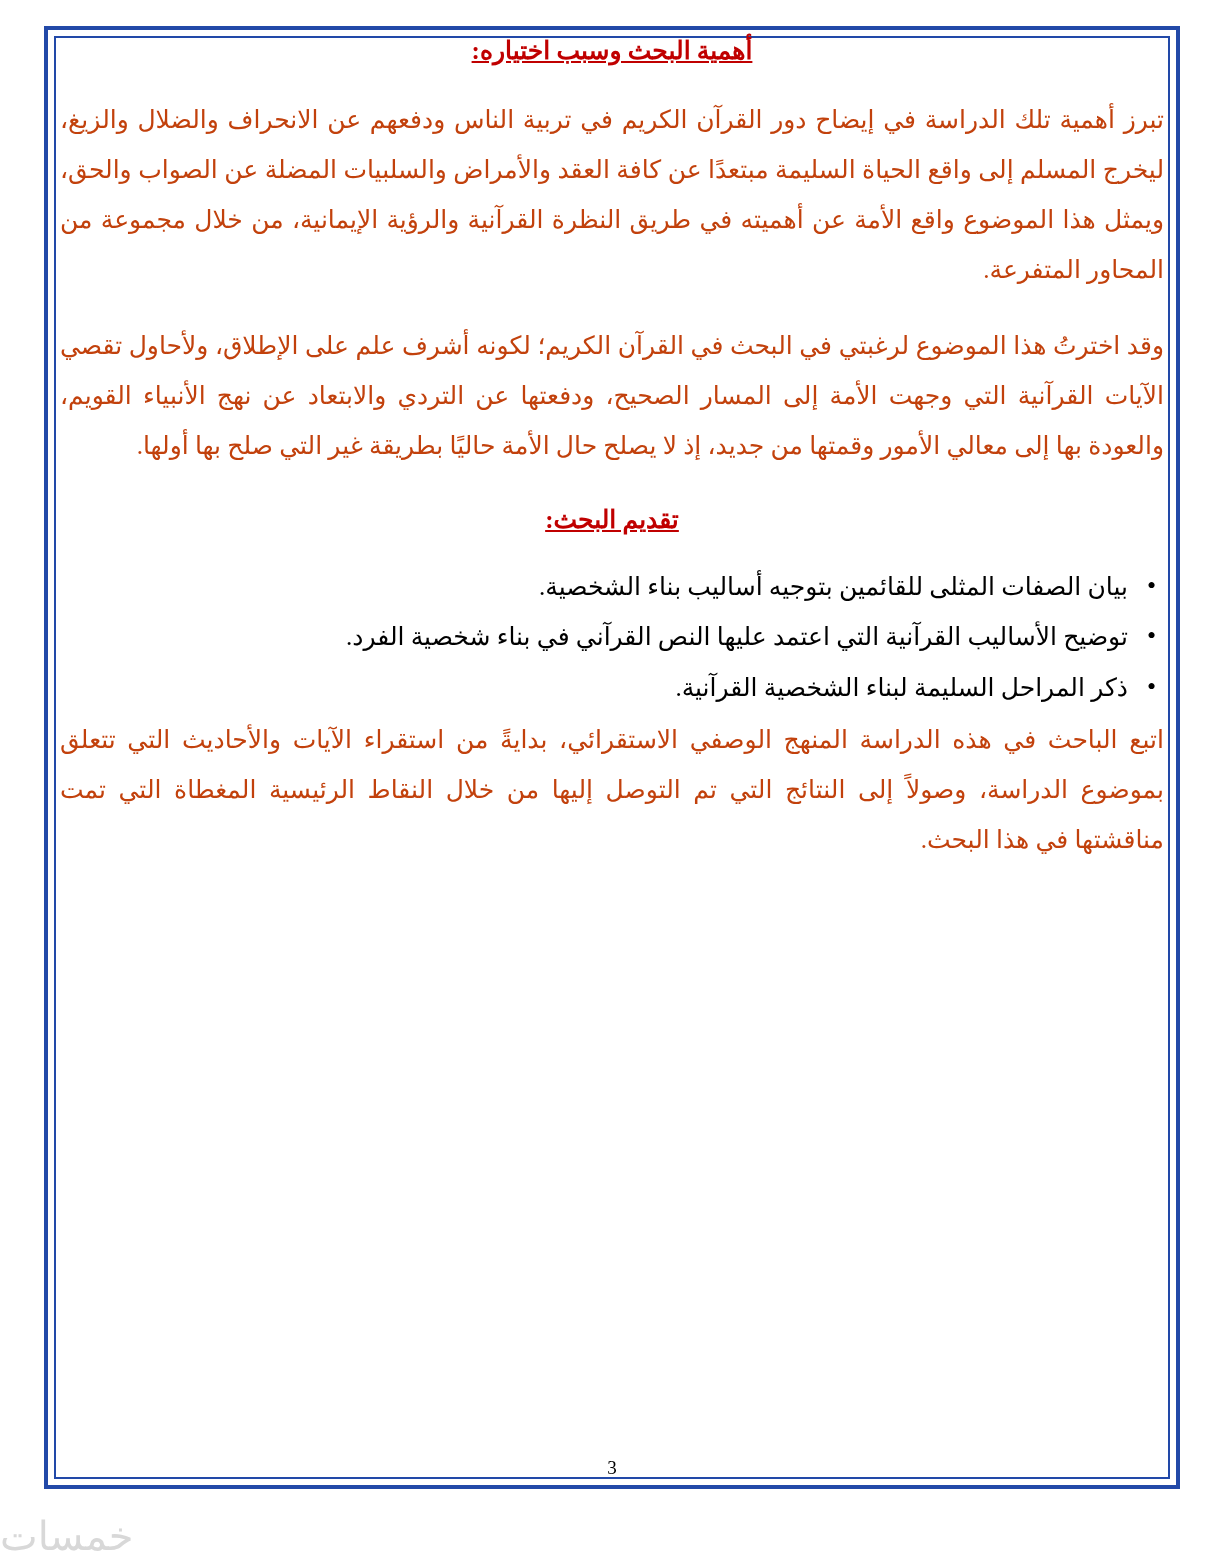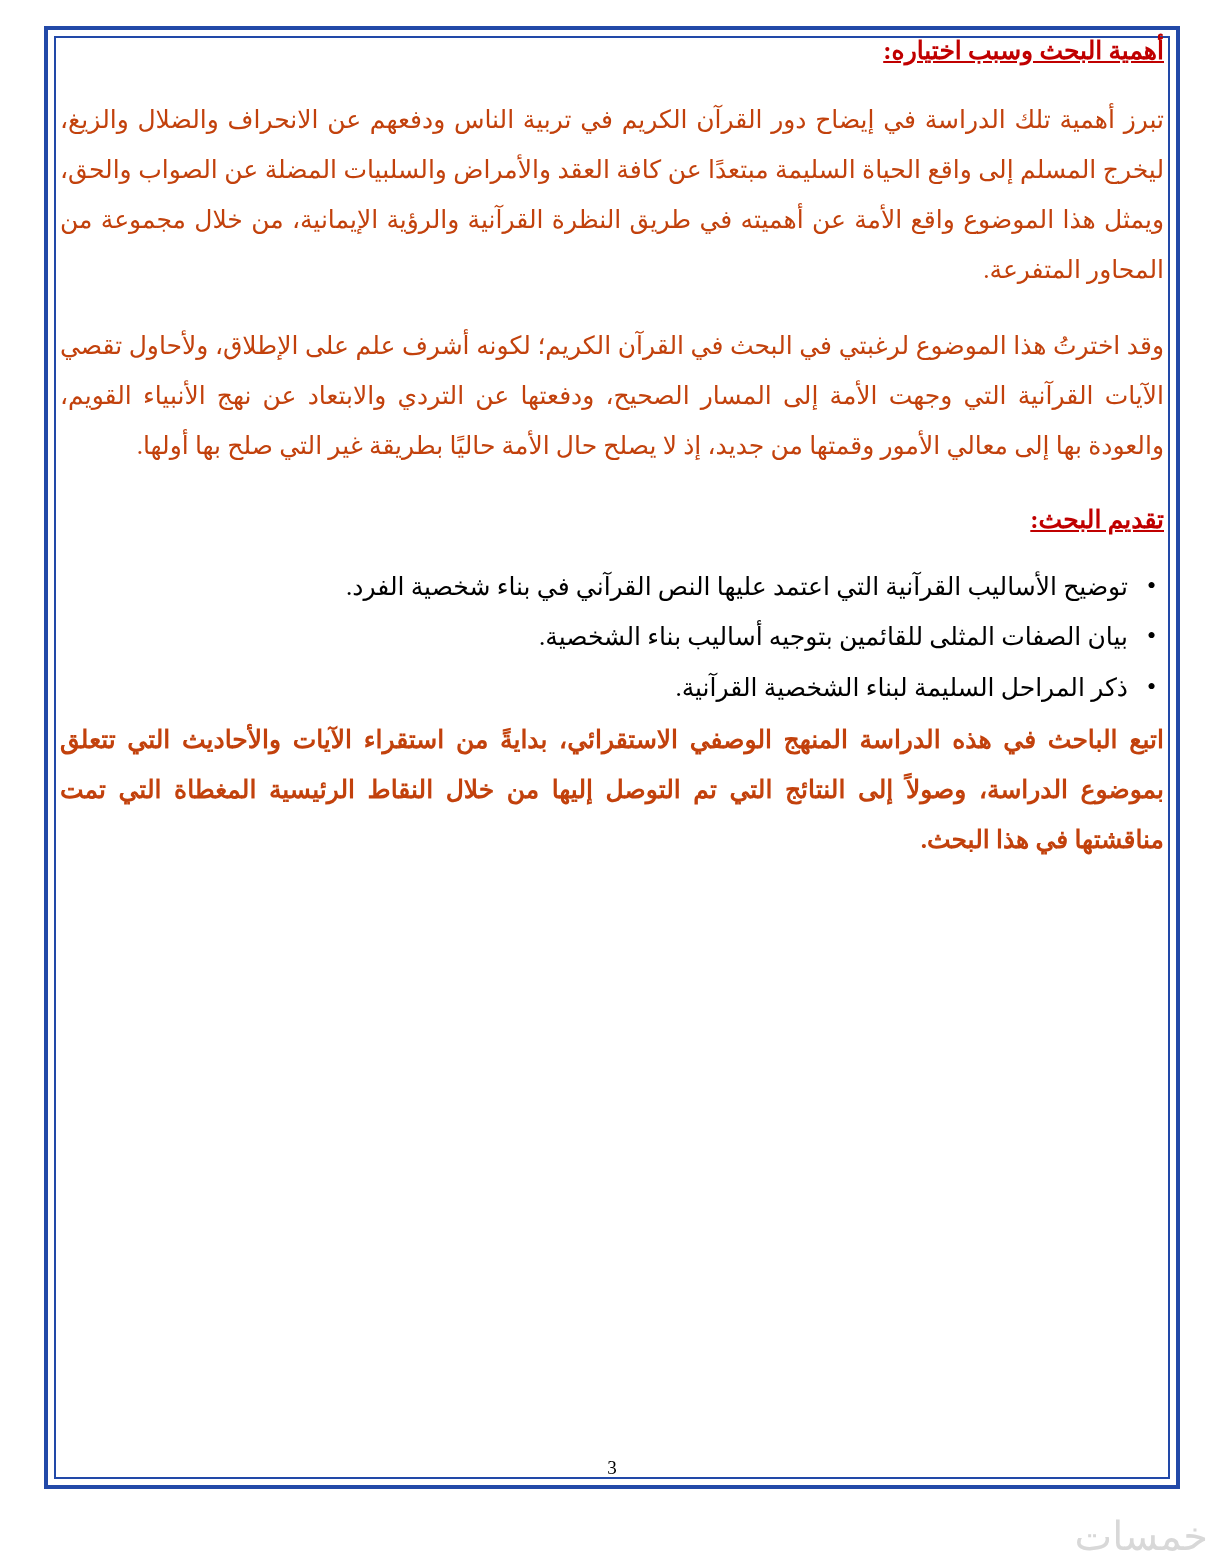--- a/index.html
+++ b/index.html
@@ -47,38 +47,37 @@
     bottom: 40px;
     box-sizing: border-box;
     direction: rtl;
     text-align: justify;
   }
   .heading {
     color: #c00000;
     font-weight: bold;
     font-size: 25px;
     text-decoration: underline;
-    text-align: right;
+    text-align: center;
     margin: 0 0 30px 0;
     letter-spacing: 0;
   }
   .heading.mid {
     margin-top: 34px;
   }
   p.body-text {
     font-size: 25px;
     line-height: 2.0;
     margin: 0 0 26px 0;
     color: #c2410c;
     text-align: justify;
     text-justify: inter-word;
   }
   p.body-text.last {
     margin-bottom: 0;
-    font-weight: bold;
   }
   .bold {
     font-weight: normal;
   }
   ul.goals {
     list-style: none;
     margin: 28px 0 0 0;
     padding: 0;
   }
   ul.goals li {
@@ -104,23 +103,23 @@
     right: 0;
     bottom: 88px;
     text-align: center;
     font-size: 19px;
     color: #000;
     font-family: "Liberation Serif", serif;
   }
   .watermark {
     position: absolute;
     left: 0;
-    right: 16px;
+    right: 8px;
     bottom: 8px;
-    text-align: right;
+    text-align: left;
     font-size: 40px;
     color: #d8d8d8;
     font-family: "Liberation Sans", sans-serif;
     letter-spacing: 2px;
     user-select: none;
   }
 </style>
 </head>
 <body>
 
@@ -137,22 +136,22 @@
     <p class="body-text">تبرز أهمية تلك الدراسة في إيضاح دور القرآن الكريم في تربية الناس ودفعهم عن الانحراف والضلال والزيغ، ليخرج المسلم إلى واقع الحياة السليمة مبتعدًا عن كافة العقد والأمراض والسلبيات المضلة عن الصواب والحق، ويمثل هذا الموضوع واقع الأمة عن أهميته في طريق النظرة القرآنية والرؤية الإيمانية، من خلال مجموعة من المحاور المتفرعة.</p>
 
     <p class="body-text">
       <span class="bold">وقد اخترتُ هذا الموضوع</span><span> لرغبتي في البحث في القرآن الكريم؛ لكونه أشرف علم على الإطلاق، ولأحاول تقصي الآيات القرآنية التي وجهت الأمة إلى المسار الصحيح، ودفعتها عن التردي والابتعاد عن نهج الأنبياء القويم، والعودة بها إلى معالي الأمور وقمتها من جديد، إذ لا يصلح حال الأمة حاليًا بطريقة غير التي صلح بها أولها.</span>
     </p>
 
     <h2 class="heading mid">تقديم البحث:</h2>
 
 
     <ul class="goals">
+      <li>بيان الصفات المثلى للقائمين بتوجيه أساليب بناء الشخصية.</li>
       <li>توضيح الأساليب القرآنية التي اعتمد عليها النص القرآني في بناء شخصية الفرد.</li>
-      <li>بيان الصفات المثلى للقائمين بتوجيه أساليب بناء الشخصية.</li>
       <li>ذكر المراحل السليمة لبناء الشخصية القرآنية.</li>
     </ul>
 
 
     <p class="body-text last">اتبع الباحث في هذه الدراسة المنهج الوصفي الاستقرائي، بدايةً من استقراء الآيات والأحاديث التي تتعلق بموضوع الدراسة، وصولاً إلى النتائج التي تم التوصل إليها من خلال النقاط الرئيسية المغطاة التي تمت مناقشتها في هذا البحث.</p>
 
   </div>
 
   <div class="page-number">3</div>
 

